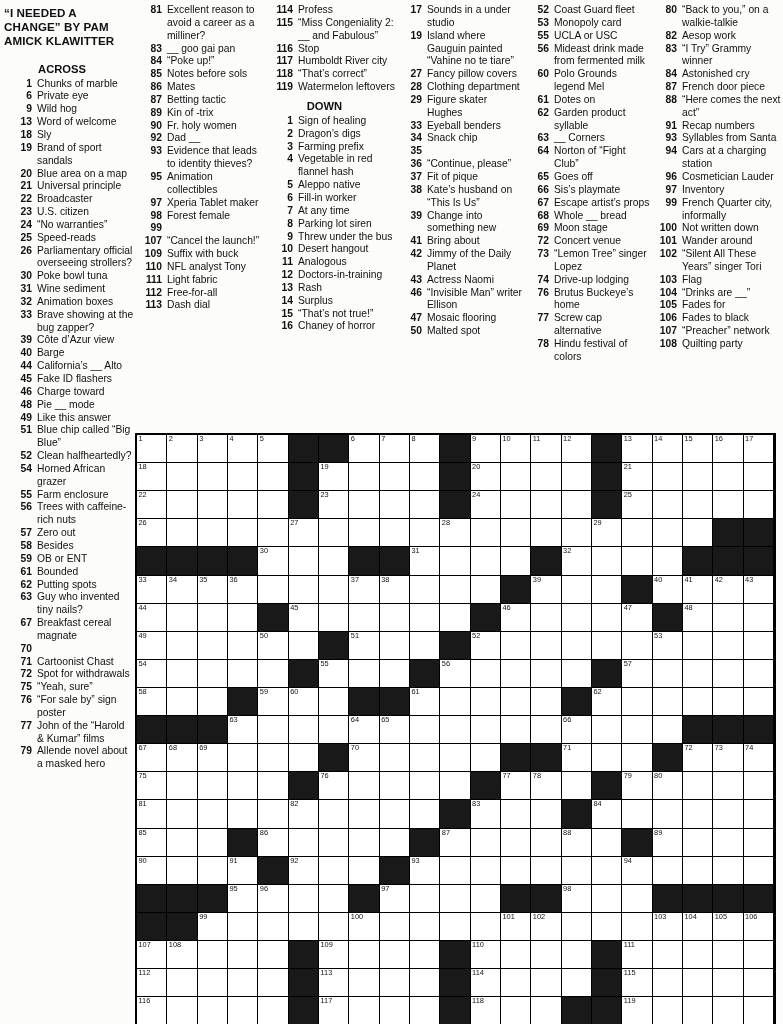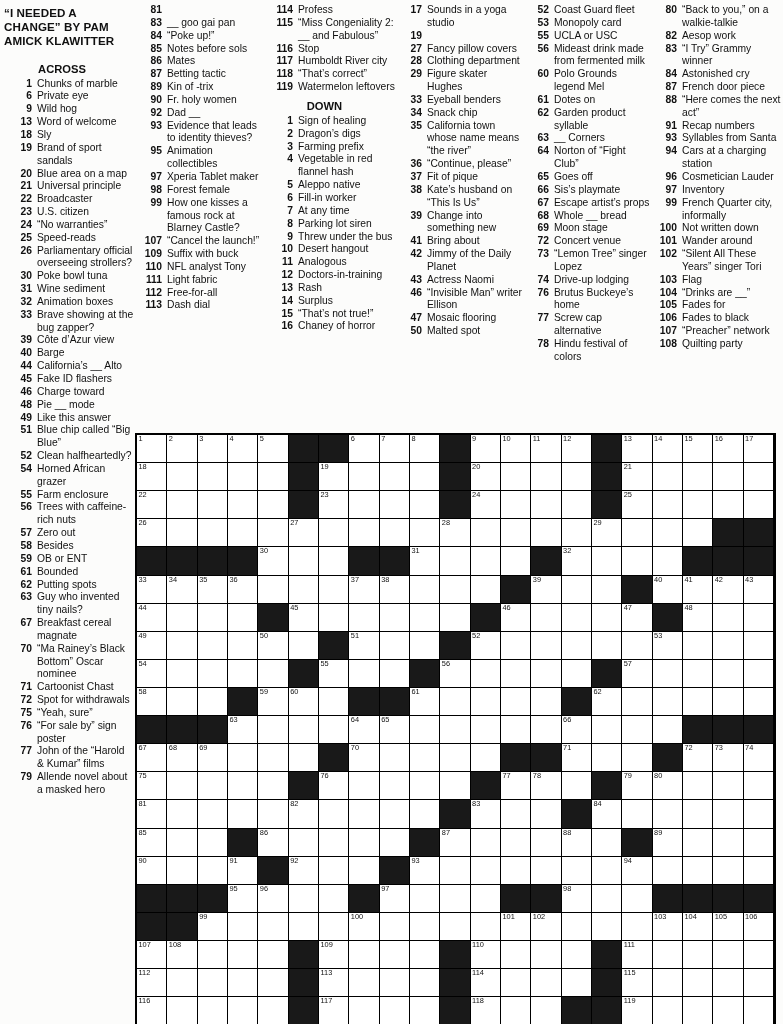--- a/index.html
+++ b/index.html
@@ -172,21 +172,20 @@
       <div class="clue">
         <span class="cnum">63</span>
         <span class="ctext">Guy who invented tiny nails?</span>
       </div>
       <div class="clue">
         <span class="cnum">67</span>
         <span class="ctext">Breakfast cereal magnate</span>
       </div>
       <div class="clue">
         <span class="cnum">70</span>
-        <span class="ctext">“Ma Rainey’s Black Bottom” Oscar nominee</span>
       </div>
       <div class="clue">
         <span class="cnum">71</span>
         <span class="ctext">Cartoonist Chast</span>
       </div>
       <div class="clue">
         <span class="cnum">72</span>
         <span class="ctext">Spot for withdrawals</span>
       </div>
       <div class="clue">
@@ -202,20 +201,21 @@
         <span class="ctext">John of the “Harold &amp; Kumar” films</span>
       </div>
       <div class="clue">
         <span class="cnum">79</span>
         <span class="ctext">Allende novel about a masked hero</span>
       </div>
     </div>
   <div id="col2" class="clue-col">
       <div class="clue">
         <span class="cnum">81</span>
+        <span class="ctext">Excellent reason to avoid a career as a milliner?</span>
       </div>
       <div class="clue">
         <span class="cnum">83</span>
         <span class="ctext">__ goo gai pan</span>
       </div>
       <div class="clue">
         <span class="cnum">84</span>
         <span class="ctext">“Poke up!”</span>
       </div>
       <div class="clue">
@@ -253,21 +253,20 @@
       <div class="clue">
         <span class="cnum">97</span>
         <span class="ctext">Xperia Tablet maker</span>
       </div>
       <div class="clue">
         <span class="cnum">98</span>
         <span class="ctext">Forest female</span>
       </div>
       <div class="clue">
         <span class="cnum">99</span>
-        <span class="ctext">How one kisses a famous rock at Blarney Castle?</span>
       </div>
       <div class="clue">
         <span class="cnum">107</span>
         <span class="ctext">“Cancel the launch!”</span>
       </div>
       <div class="clue">
         <span class="cnum">109</span>
         <span class="ctext">Suffix with buck</span>
       </div>
       <div class="clue">
@@ -374,24 +373,25 @@
         <span class="ctext">“That’s not true!”</span>
       </div>
       <div class="clue">
         <span class="cnum">16</span>
         <span class="ctext">Chaney of horror</span>
       </div>
     </div>
   <div id="col4" class="clue-col">
       <div class="clue">
         <span class="cnum">17</span>
-        <span class="ctext">Sounds in a yoga studio</span>
+        <span class="ctext">Sounds in a under studio</span>
       </div>
       <div class="clue">
         <span class="cnum">19</span>
+        <span class="ctext">Island where Gauguin painted “Vahine no te tiare”</span>
       </div>
       <div class="clue">
         <span class="cnum">27</span>
         <span class="ctext">Fancy pillow covers</span>
       </div>
       <div class="clue">
         <span class="cnum">28</span>
         <span class="ctext">Clothing department</span>
       </div>
       <div class="clue">
@@ -401,21 +401,20 @@
       <div class="clue">
         <span class="cnum">33</span>
         <span class="ctext">Eyeball benders</span>
       </div>
       <div class="clue">
         <span class="cnum">34</span>
         <span class="ctext">Snack chip</span>
       </div>
       <div class="clue">
         <span class="cnum">35</span>
-        <span class="ctext">California town whose name means “the river”</span>
       </div>
       <div class="clue">
         <span class="cnum">36</span>
         <span class="ctext">“Continue, please”</span>
       </div>
       <div class="clue">
         <span class="cnum">37</span>
         <span class="ctext">Fit of pique</span>
       </div>
       <div class="clue">

